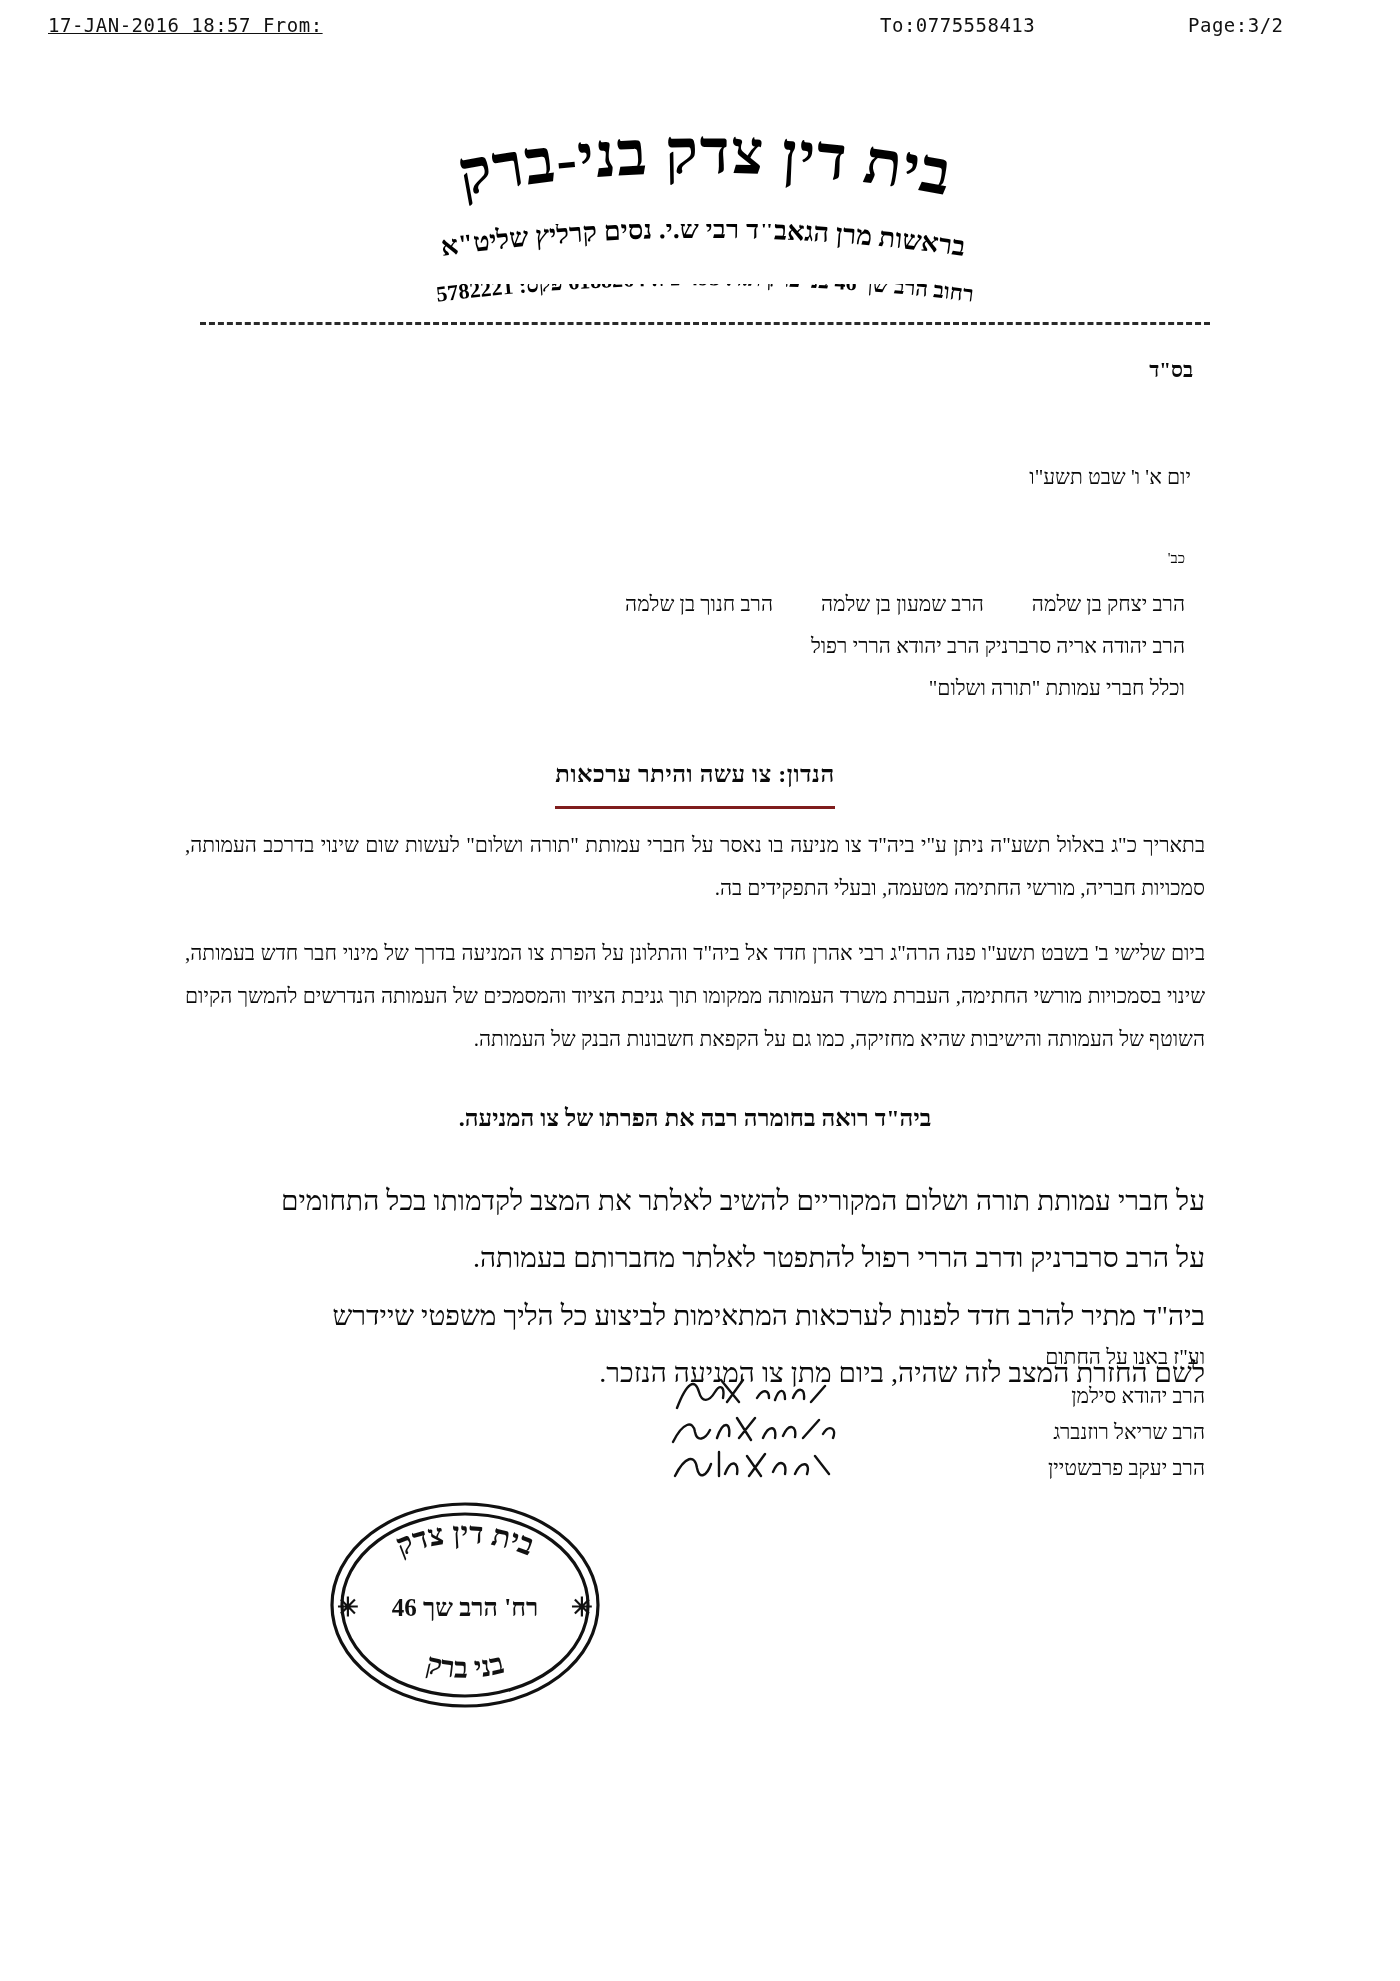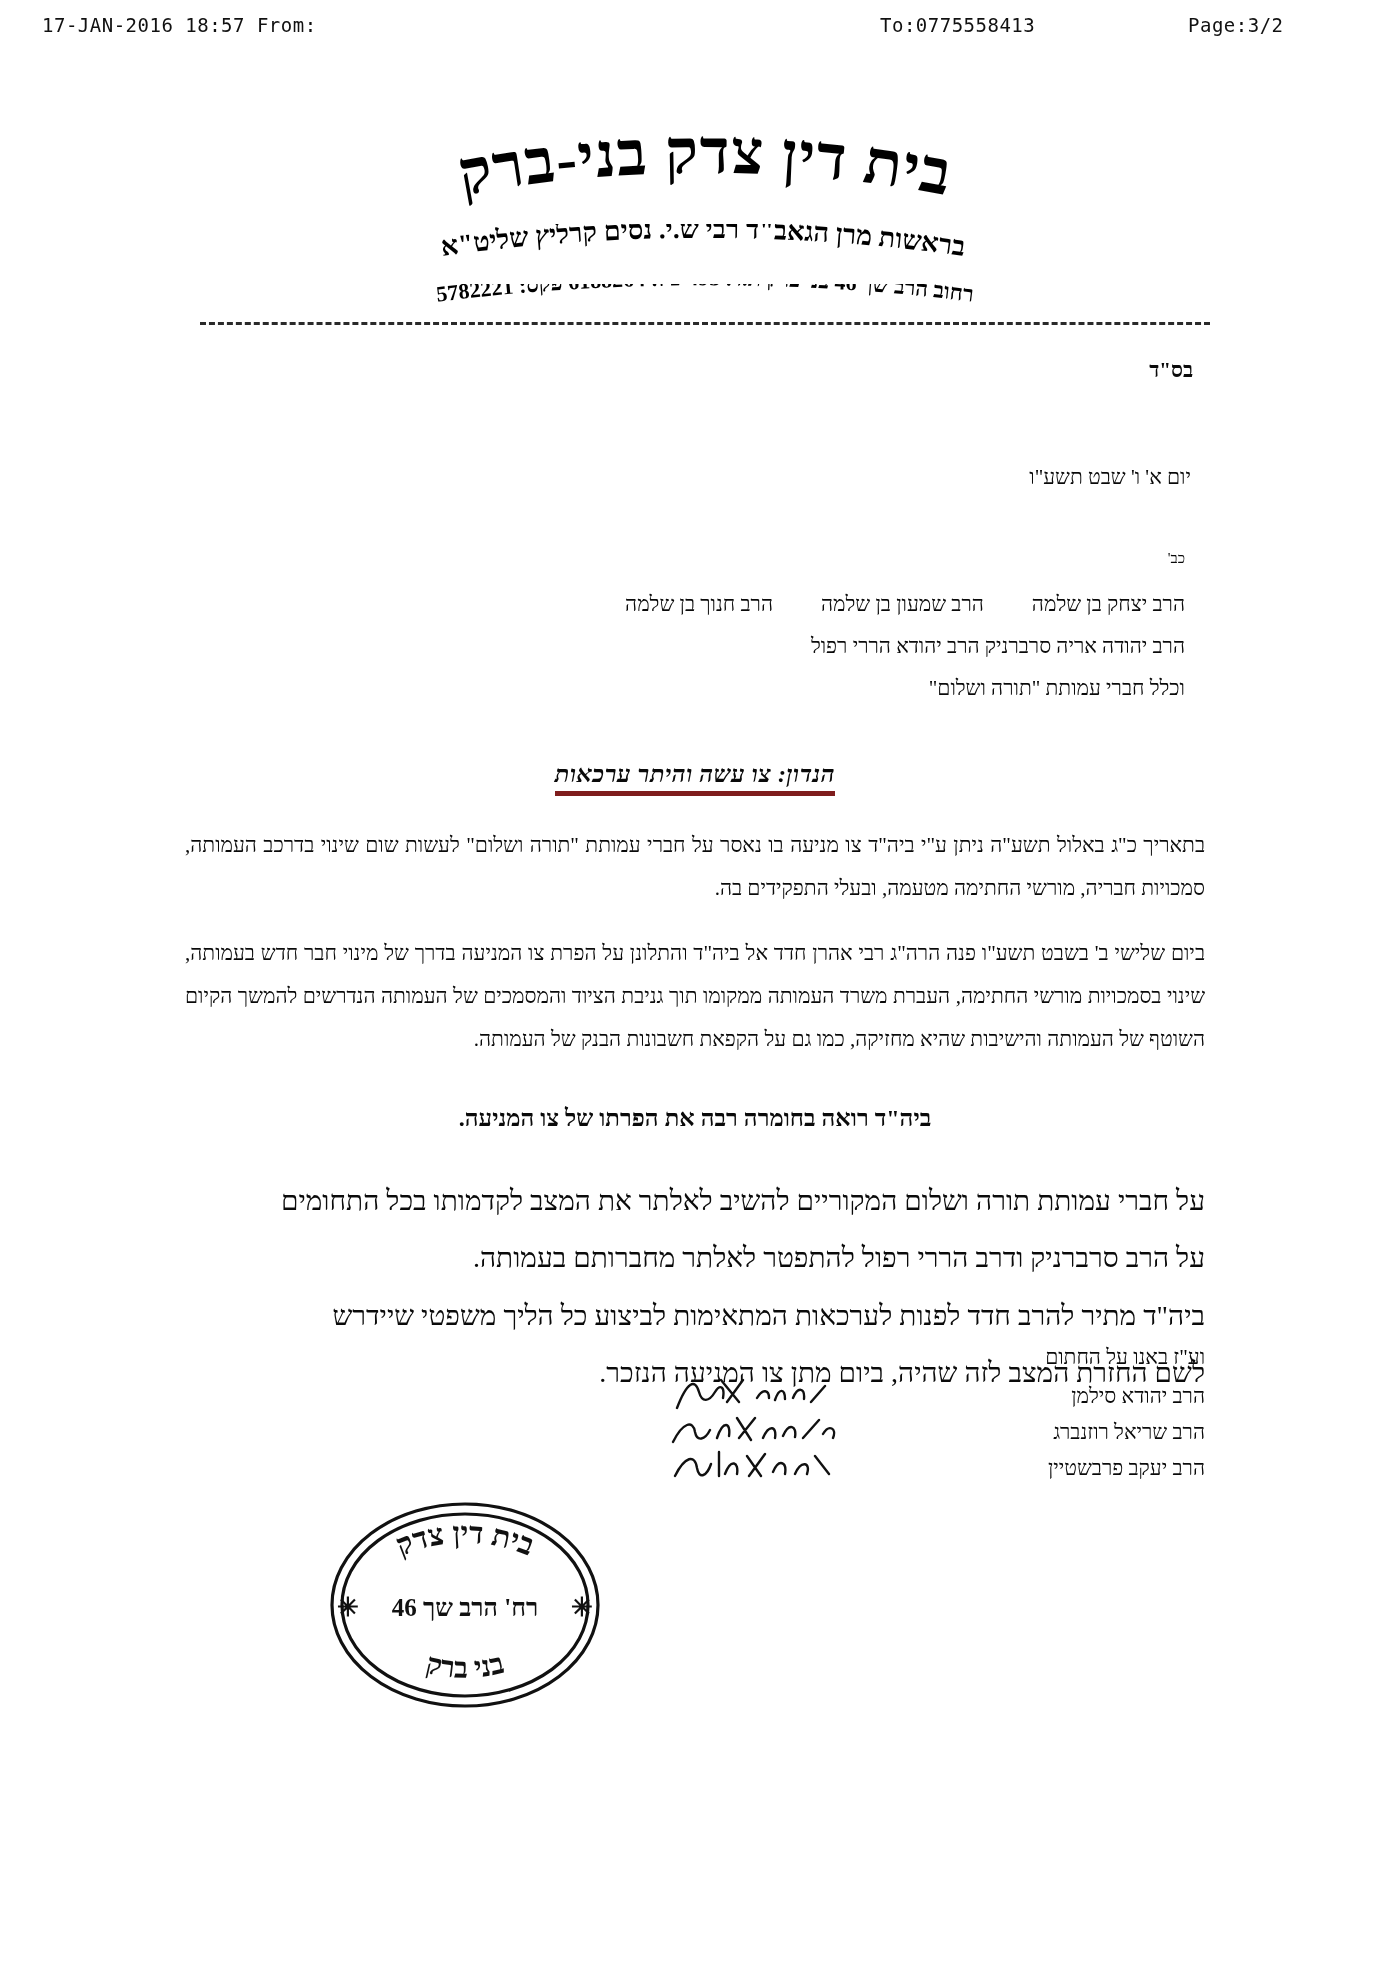--- a/index.html
+++ b/index.html
@@ -19,21 +19,21 @@
   
   .fax-header{
     position:absolute;
     top:10px; left:0; right:0;
     height:34px;
     font-family:"DejaVu Sans Mono","Liberation Mono",monospace;
     font-size:19px;
     letter-spacing:0.5px;
     color:#111;
   }
-  .fax-header .fh-from{position:absolute;left:42px;top:4px;white-space:pre;}
+  .fax-header .fh-from{position:absolute;left:48px;top:4px;white-space:pre;text-decoration:underline;}
   .fax-header .fh-to{position:absolute;left:880px;top:4px;white-space:pre;}
   .fax-header .fh-page{position:absolute;left:1188px;top:4px;white-space:pre;}
 
   
   .letterhead{
     position:absolute;
     top:120px;left:0;right:0;
     text-align:center;
   }
   .arched-title{
@@ -125,23 +125,22 @@
   }
 
   .subject{
     margin-top:42px;
     text-align:center;
     font-weight:700;
     font-size:24px;
     letter-spacing:0.5px;
   }
   .subject span{
-    border-bottom:5px solid #7f1d1d;
-    padding-bottom:4px;
-    font-style:italic;
+    border-bottom:3px solid #7f1d1d;
+    padding-bottom:19px;
   }
 
   .para{
     margin-top:22px;
     font-size:21px;
     line-height:2.05;
     text-align:justify;
     text-justify:inter-word;
   }
   .para.p-first{margin-top:26px;}

